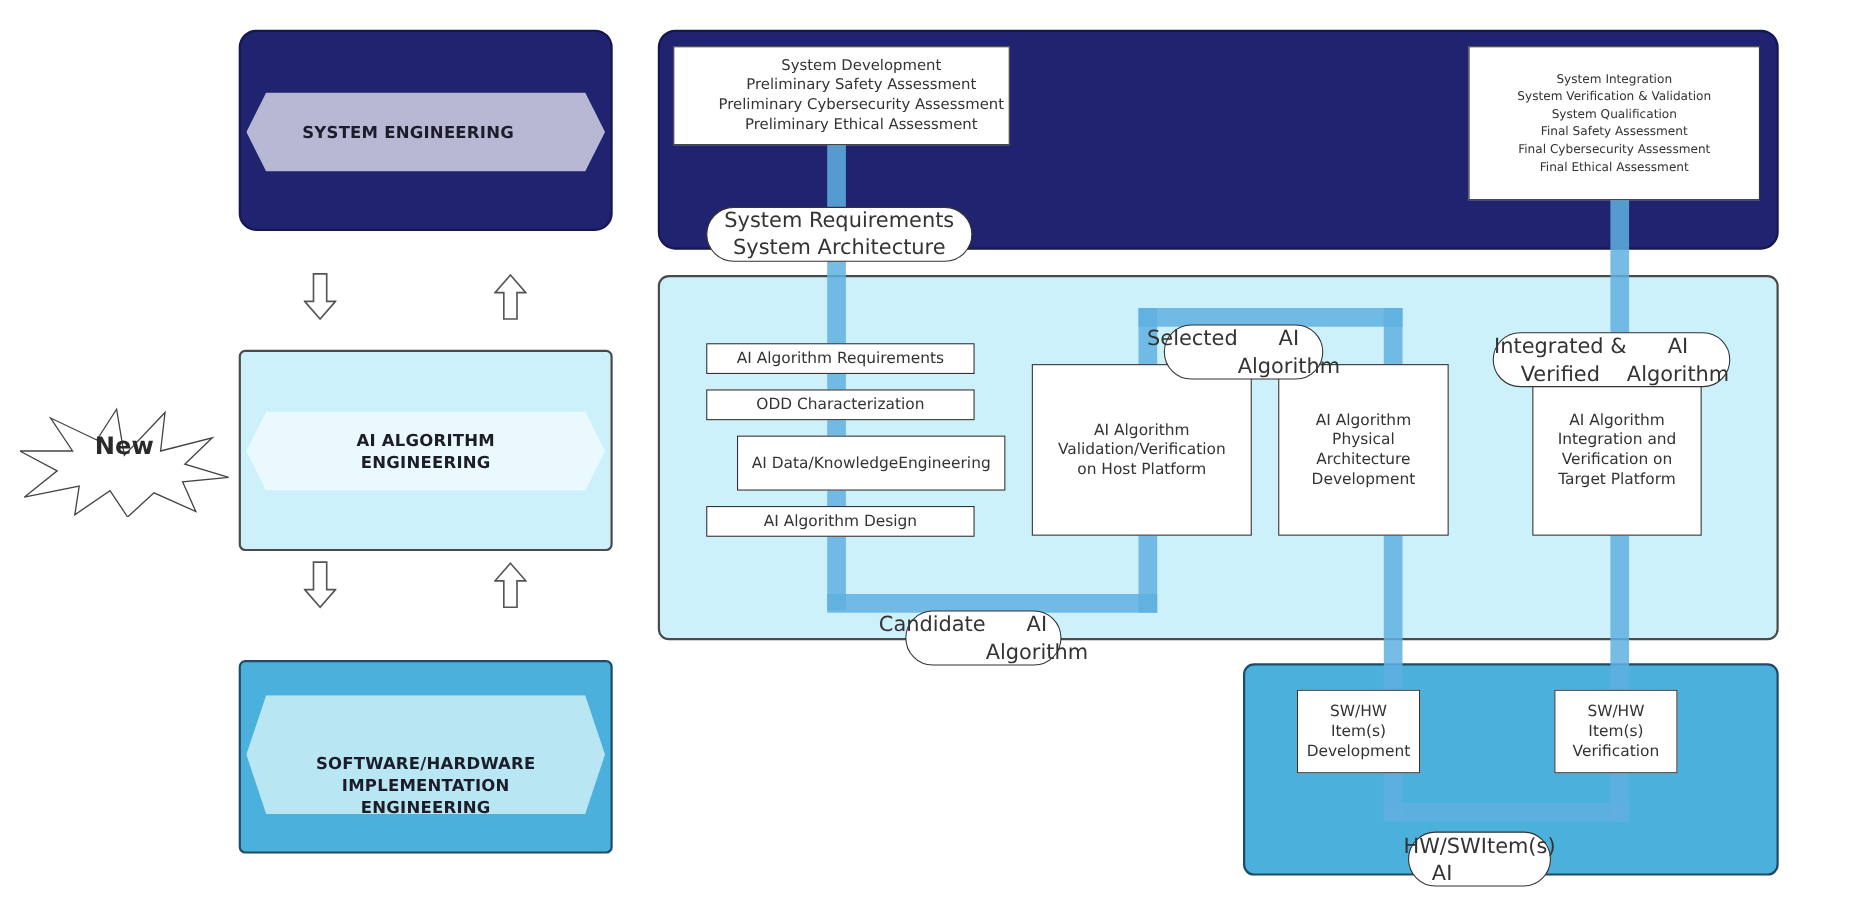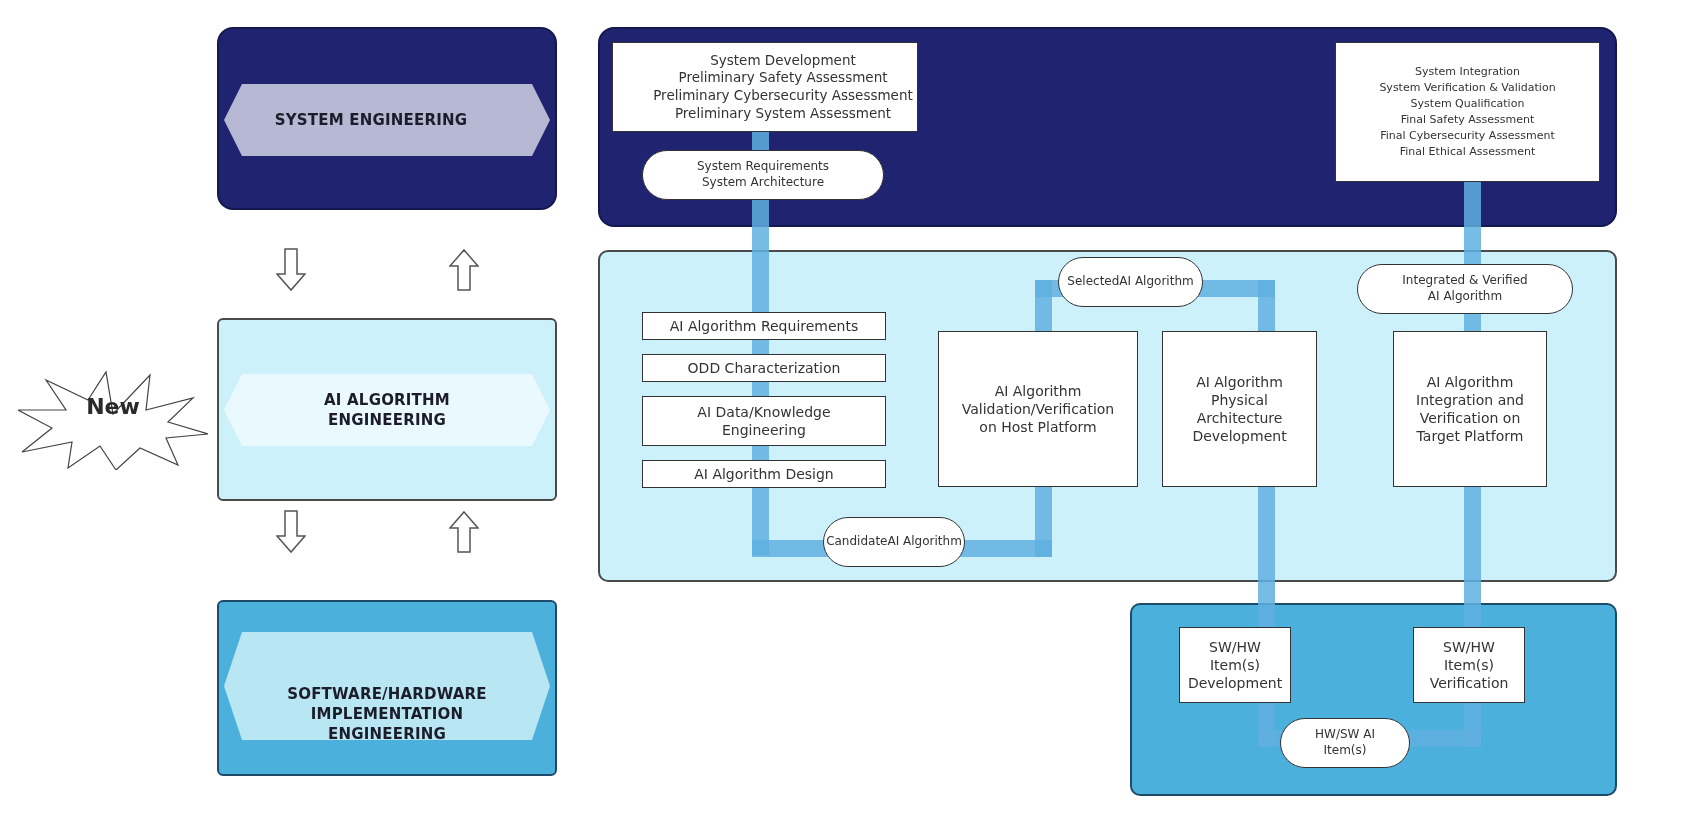--- a/index.html
+++ b/index.html
@@ -5,22 +5,22 @@
   html, body { margin:0; padding:0; background:#ffffff; }
   body { width:1684px; height:820px; position:relative; overflow:hidden;
          font-family:"DejaVu Sans", "Liberation Sans", sans-serif; color:#2a2a2a; }
   .abs { position:absolute; box-sizing:border-box; }
   .panel-dark { background:#1f2370; border:2px solid #15184f; border-radius:16px; }
   .panel-light { background:#ccf1fb; border:2px solid #4a4a4a; border-radius:10px; }
   .panel-mid { background:#4bb1dc; border:2px solid #1f4b6a; border-radius:10px; }
   .box { background:#ffffff; border:1.5px solid #333; display:flex; align-items:center;
          justify-content:center; text-align:center; font-size:14px; line-height:1.3; color:#333; }
   .pill { background:#ffffff; border:1.5px solid #333; border-radius:999px; display:flex;
-          align-items:center; justify-content:center; text-align:center; font-size:12px;
-          line-height:1.3; color:#333; }
+          justify-content:center; text-align:center; font-size:19px;
+          line-height:1.3; color:#333;margin-top:38px; }
   .hex-label { display:flex; align-items:center; justify-content:center; text-align:center;
                font-weight:bold; font-size:15px; line-height:1.35; color:#1c1c2a; letter-spacing:0.2px; }
   .flow { background:#5fb0e0; opacity:0.85; }
   .txt-line { display:block; }
   .arrow svg { display:block; }
 </style>
 </head>
 <body>
 
 <div class="abs panel-dark" style="left:217px; top:27px; width:340px; height:183px;"></div>
@@ -88,42 +88,42 @@
 <div class="abs flow" style="left:1035px; top:280px; width:17px; height:277px;"></div>
 <div class="abs flow" style="left:1035px; top:280px; width:240px; height:17px;"></div>
 <div class="abs flow" style="left:1258px; top:280px; width:17px; height:465px;"></div>
 <div class="abs flow" style="left:1258px; top:730px; width:223px; height:17px;"></div>
 <div class="abs flow" style="left:1464px; top:180px; width:17px; height:567px;"></div>
 
 <div class="abs box" style="left:612px; top:42px; width:306px; height:90px; flex-direction:column; font-size:13.5px;padding-left:36px;">
   <span class="txt-line">System Development</span>
   <span class="txt-line">Preliminary Safety Assessment</span>
   <span class="txt-line">Preliminary Cybersecurity Assessment</span>
-  <span class="txt-line">Preliminary System Assessment</span>
+  <span class="txt-line">Preliminary Ethical Assessment</span>
 </div>
 <div class="abs pill" style="left:642px; top:150px; width:242px; height:50px; flex-direction:column;">
   <span class="txt-line">System Requirements</span>
   <span class="txt-line">System Architecture</span>
 </div>
 <div class="abs box" style="left:1335px; top:42px; width:265px; height:140px; flex-direction:column; font-size:11px; line-height:1.45;">
   <span class="txt-line">System Integration</span>
   <span class="txt-line">System Verification &amp; Validation</span>
   <span class="txt-line">System Qualification</span>
   <span class="txt-line">Final Safety Assessment</span>
   <span class="txt-line">Final Cybersecurity Assessment</span>
   <span class="txt-line">Final Ethical Assessment</span>
 </div>
 
 <div class="abs box" style="left:642px; top:312px; width:244px; height:28px;">
   <span>AI Algorithm Requirements</span>
 </div>
 <div class="abs box" style="left:642px; top:354px; width:244px; height:28px;">
   <span>ODD Characterization</span>
 </div>
-<div class="abs box" style="left:642px; top:396px; width:244px; height:50px; flex-direction:column;">
+<div class="abs box" style="left:670px; top:396px; width:244px; height:50px; flex-direction:row;">
   <span class="txt-line">AI Data/Knowledge</span>
   <span class="txt-line">Engineering</span>
 </div>
 <div class="abs box" style="left:642px; top:460px; width:244px; height:28px;">
   <span>AI Algorithm Design</span>
 </div>
 
 <div class="abs box" style="left:938px; top:331px; width:200px; height:156px; flex-direction:column;">
   <span class="txt-line">AI Algorithm</span>
   <span class="txt-line">Validation/Verification</span>
@@ -139,35 +139,35 @@
   <span class="txt-line">AI Algorithm</span>
   <span class="txt-line">Integration and</span>
   <span class="txt-line">Verification on</span>
   <span class="txt-line">Target Platform</span>
 </div>
 
 <div class="abs pill" style="left:1058px; top:257px; width:145px; height:50px; ">
   <span class="txt-line">Selected</span>
   <span class="txt-line">AI Algorithm</span>
 </div>
-<div class="abs pill" style="left:1357px; top:264px; width:216px; height:50px; flex-direction:column;">
+<div class="abs pill" style="left:1357px; top:264px; width:216px; height:50px; flex-direction:row;">
   <span class="txt-line">Integrated &amp; Verified</span>
   <span class="txt-line">AI Algorithm</span>
 </div>
 <div class="abs pill" style="left:823px; top:517px; width:142px; height:50px; flex-direction:row;">
   <span class="txt-line">Candidate</span>
   <span class="txt-line">AI Algorithm</span>
 </div>
 
 <div class="abs box" style="left:1179px; top:627px; width:112px; height:76px; flex-direction:column;">
   <span class="txt-line">SW/HW</span>
   <span class="txt-line">Item(s)</span>
   <span class="txt-line">Development</span>
 </div>
 <div class="abs box" style="left:1413px; top:627px; width:112px; height:76px; flex-direction:column;">
   <span class="txt-line">SW/HW</span>
   <span class="txt-line">Item(s)</span>
   <span class="txt-line">Verification</span>
 </div>
-<div class="abs pill" style="left:1280px; top:718px; width:130px; height:50px; flex-direction:column;">
+<div class="abs pill" style="left:1280px; top:718px; width:130px; height:50px; ">
   <span class="txt-line">HW/SW AI</span>
   <span class="txt-line">Item(s)</span>
 </div>
 
 </body></html>

